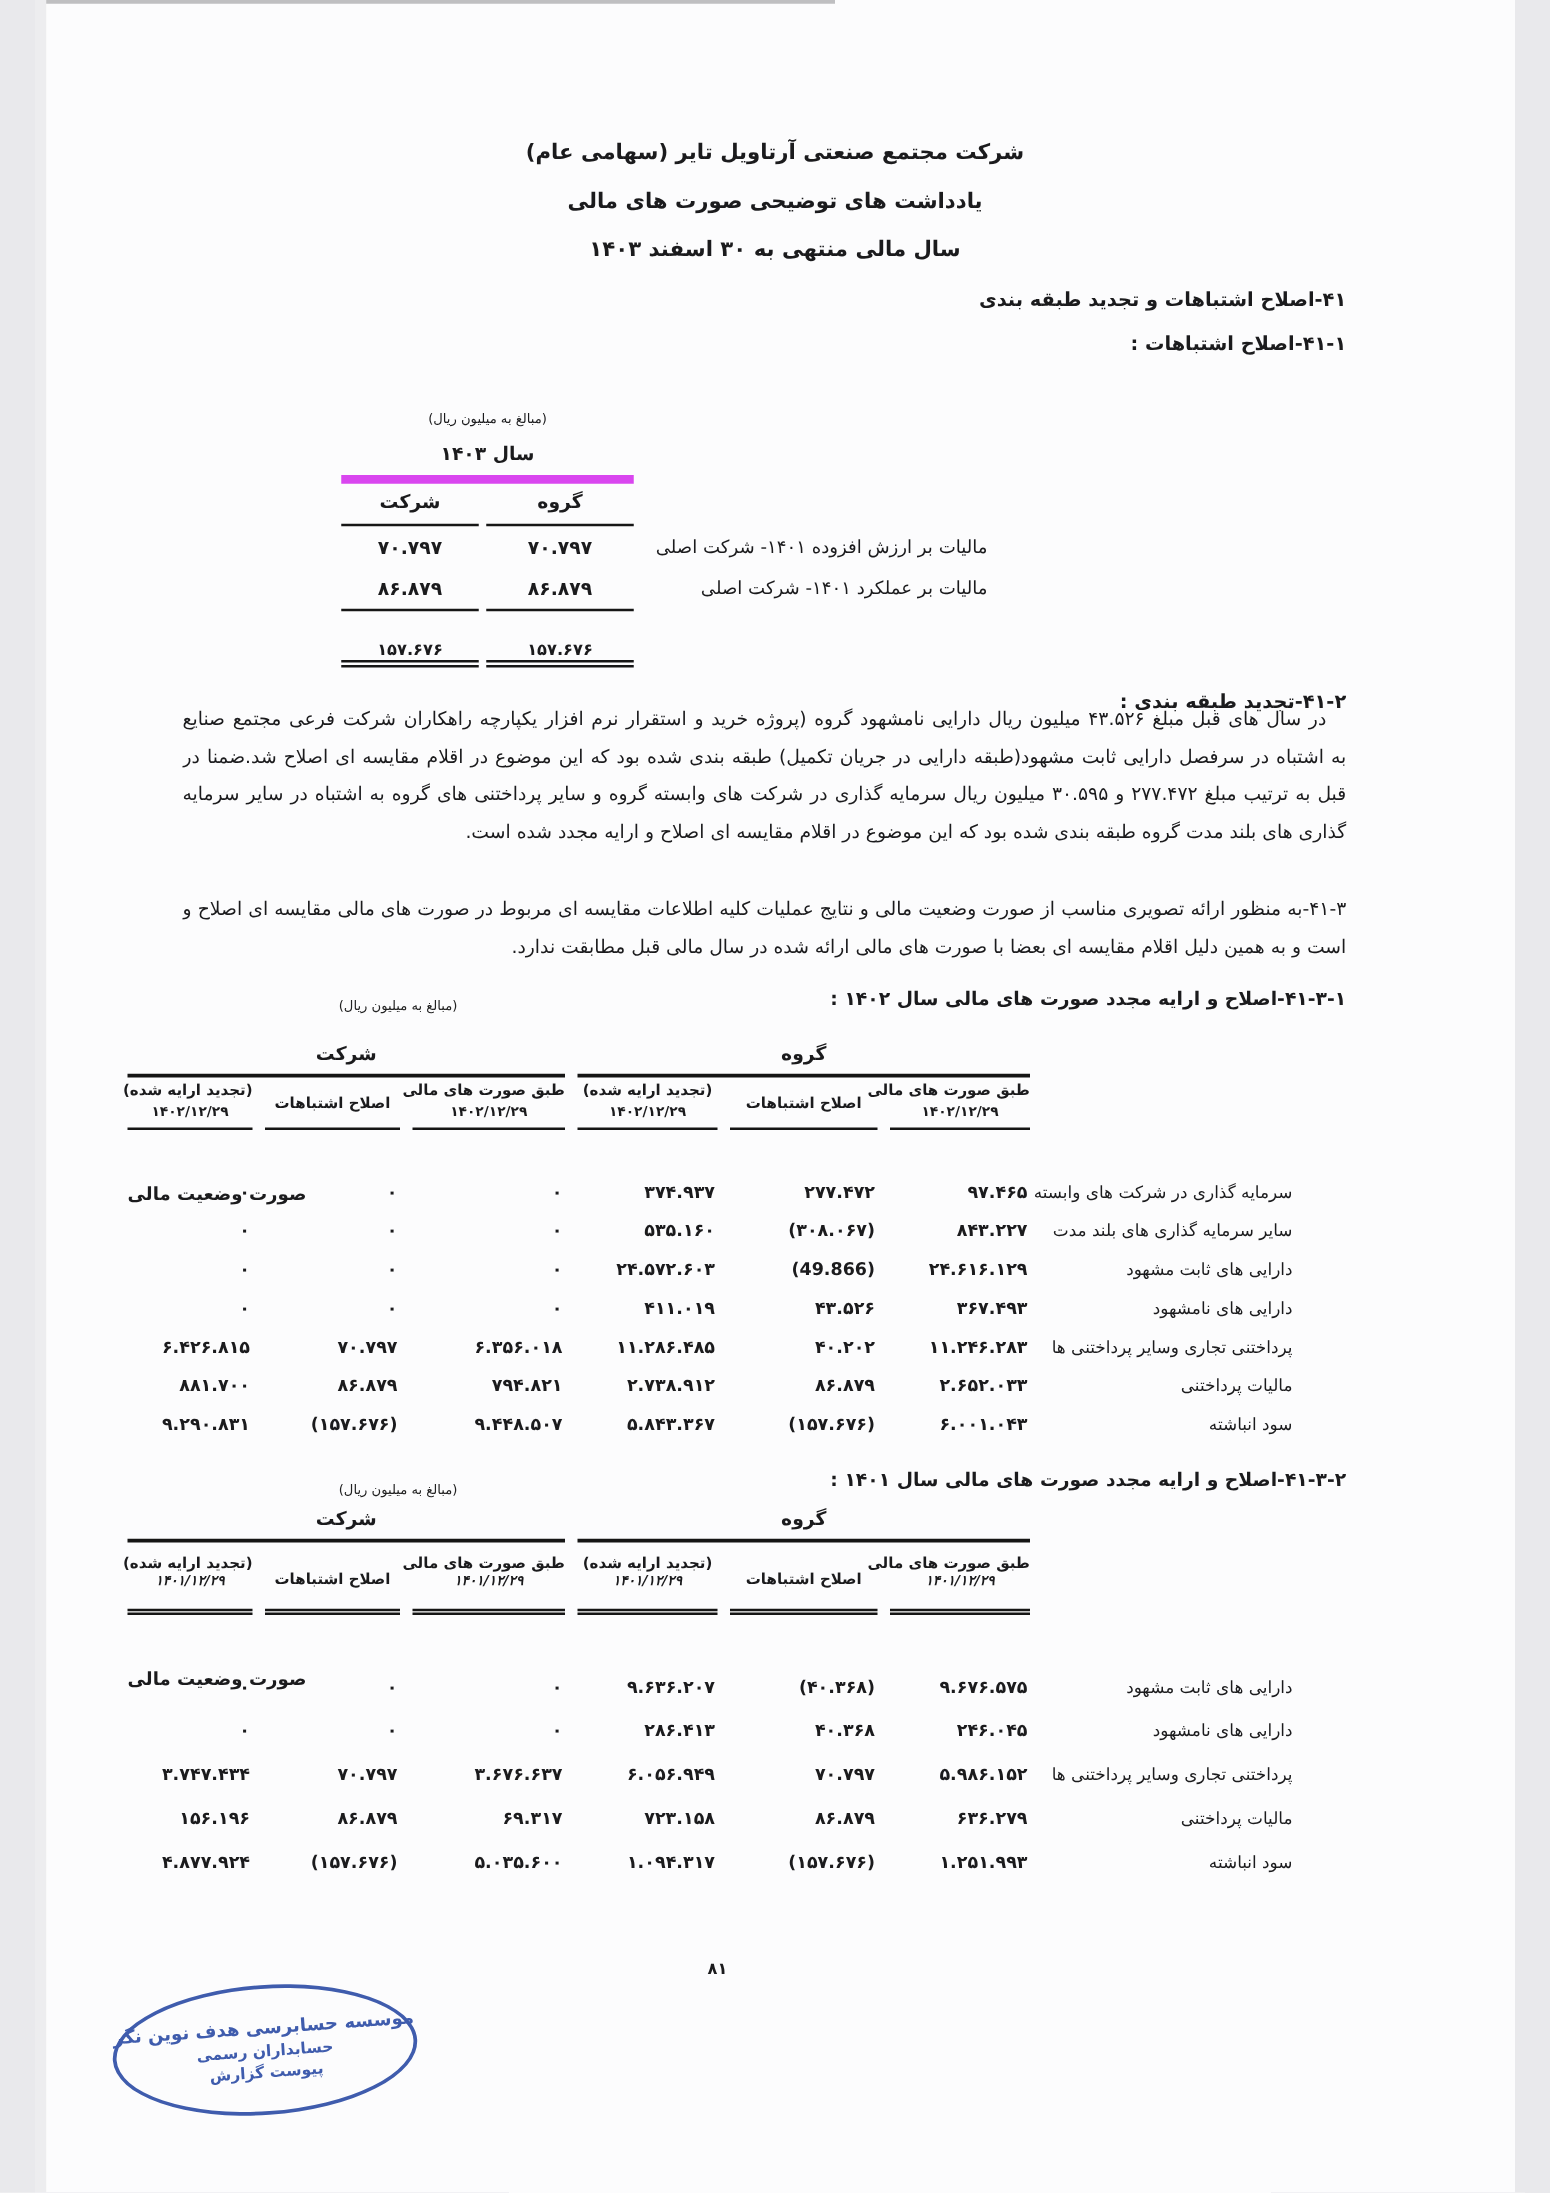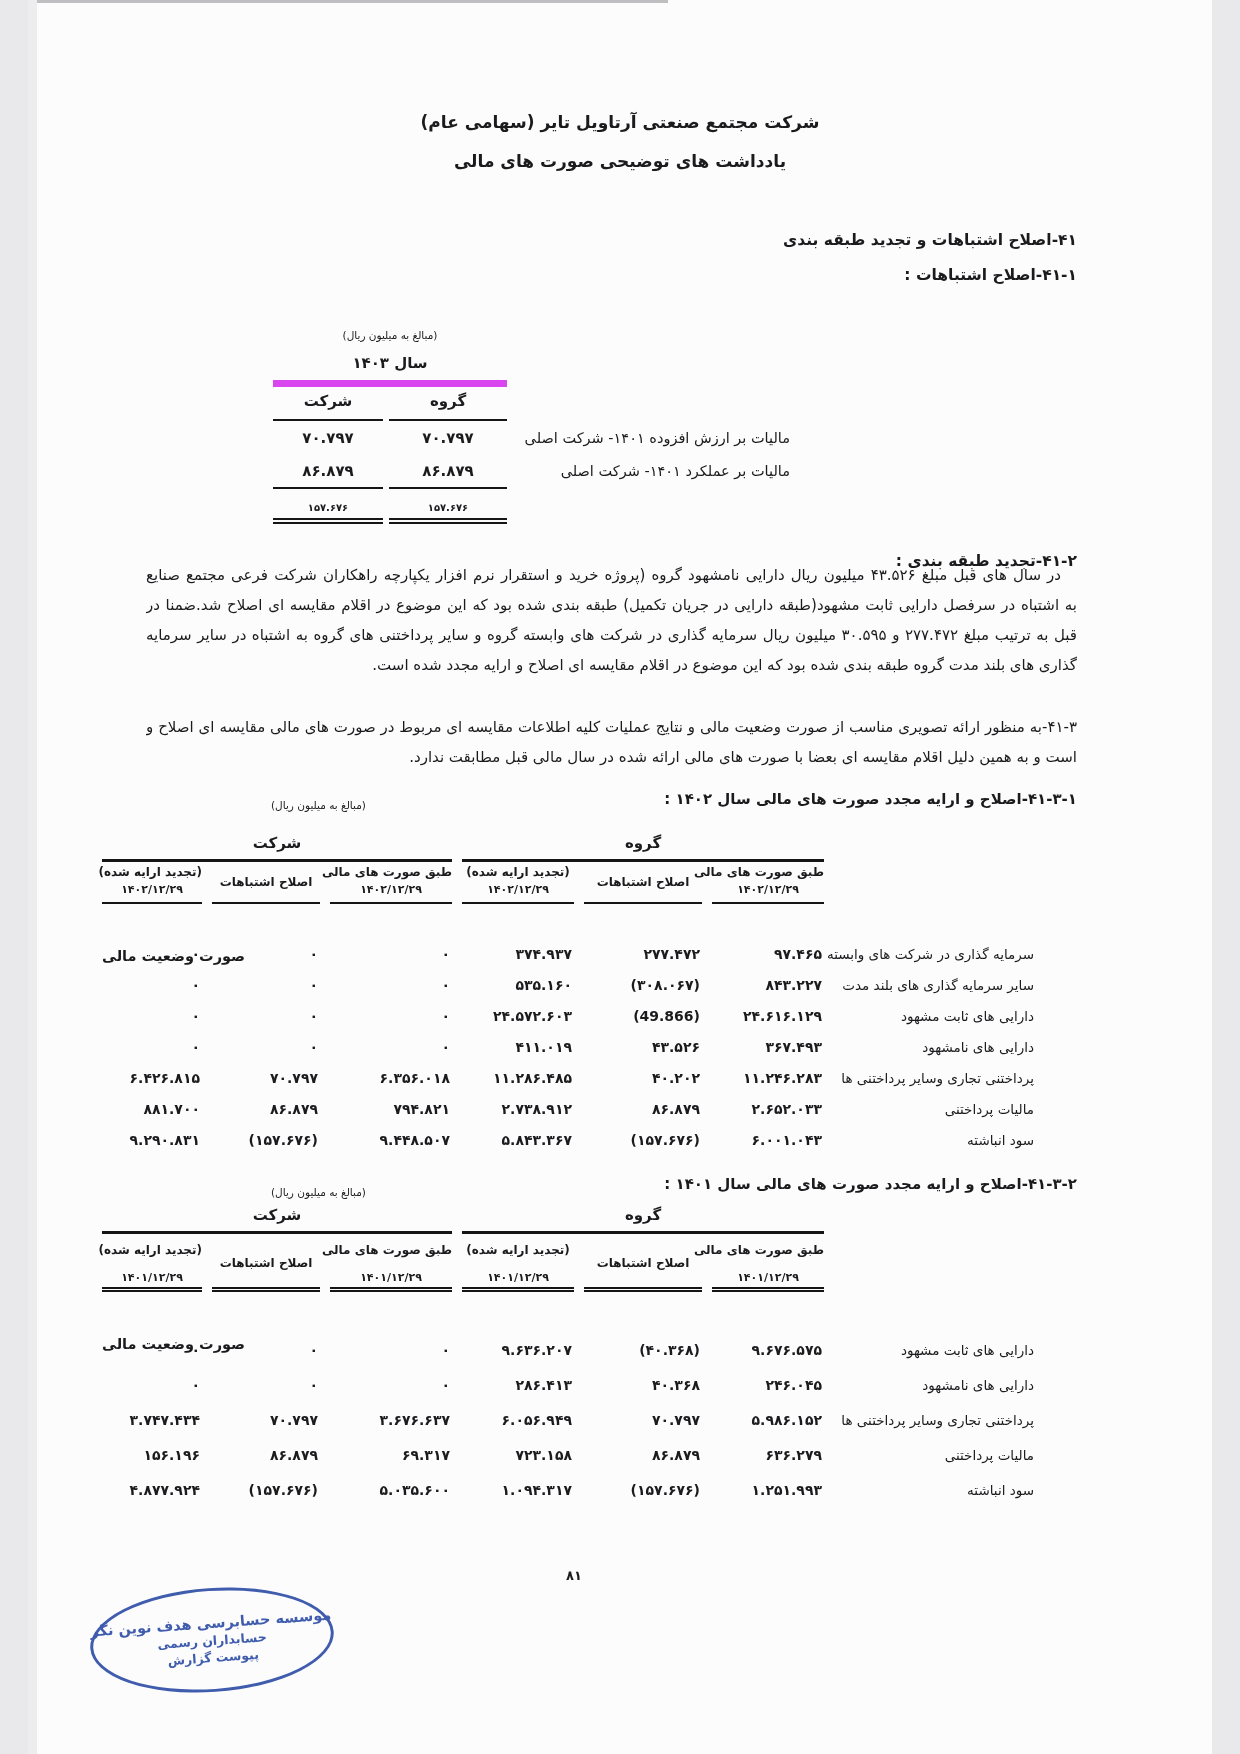--- a/index.html
+++ b/index.html
@@ -37,37 +37,37 @@
   .srow{display:grid;grid-template-columns:277px 118px 110px;column-gap:6px;align-items:center;direction:rtl;}
   .srow.span{grid-template-columns:277px 234px;}
   .sr-unit{height:26px;} .sr-unit .sc{text-align:center;font-size:10.5px;}
   .sr-year{height:39px;} .sr-year .sc{text-align:center;font-weight:bold;font-size:15px;border-bottom:7px solid #d946ef;padding-top:6px;height:100%;box-sizing:border-box;}
   .sr-cols{height:34px;}
   .sth{text-align:center;font-weight:bold;font-size:15px;border-bottom:2px solid #161616;height:100%;box-sizing:border-box;padding-top:5px;}
   .sr-data{height:33px;}
   .slbl{text-align:right;padding-left:4px;white-space:nowrap;}
   .sval{text-align:center;font-weight:bold;font-size:15px;direction:ltr;}
   .sr-total{height:37px;}
-  .sr-total .sval{border-top:2px solid #161616;border-bottom:6px double #161616;font-size:10px;height:100%;box-sizing:border-box;padding-top:13px;}
+  .sr-total .sval{border-top:2px solid #161616;border-bottom:6px double #161616;font-size:13px;height:100%;box-sizing:border-box;padding-top:24px;}
 
   
   .fin-table{position:absolute;right:178px;width:932px;}
   .ft1{top:826px;} .ft2{top:1198px;}
   .trow{display:grid;grid-template-columns:200px 112px 118px 112px 122px 108px 100px;column-gap:10px;align-items:center;direction:rtl;}
   .trow.grp{grid-template-columns:200px 362px 350px;}
   .ft1 .grp{height:36px;} .ft2 .grp{height:36px;}
   .grp-cell{text-align:center;font-weight:bold;font-size:15px;border-bottom:3px solid #151515;height:100%;box-sizing:border-box;padding-top:8px;}
   .ft1 .hdr{height:42px;} .ft2 .hdr{height:58px;}
   .colh{height:100%;box-sizing:border-box;text-align:center;font-weight:bold;}
   .ft1 .colh{border-bottom:2px solid #151515;}
   .ft2 .colh{border-bottom:5px double #151515;}
   .colh .l1{font-size:12px;margin-top:3px;white-space:nowrap;}
   .ft2 .colh .l1{margin-top:9px;}
   .colh .cdate{font-size:11px;margin-top:4px;direction:ltr;}
-  .ft2 .colh .cdate{margin-top:14px;}
+  .ft2 .colh .cdate{margin-top:1px;font-style:italic;}
   .ft1 .colh.single .l1{margin-top:13px;}
   .ft2 .colh.single .l1{margin-top:22px;}
   .ft1 .sec-row{height:34px;} .ft2 .sec-row{height:40px;}
   .sec-cell{grid-column:1 / -1;text-align:left;font-weight:bold;font-size:14.5px;margin-top:44px;}
   .ft1 .drow{height:31px;} .ft2 .drow{height:35px;}
   .lbl{text-align:right;font-size:13.5px;white-space:nowrap;padding-left:2px;}
   .num{direction:ltr;text-align:right;font-weight:bold;font-size:14px;white-space:nowrap;padding-right:2px;}
 
   
   .page-number{position:absolute;top:1568px;left:528px;width:36px;text-align:center;font-weight:bold;font-size:13px;}
@@ -83,20 +83,21 @@
 </head>
 <body>
 
 <div class="page">
   <div class="artifact-top"></div>
   <div class="artifact-left"></div>
 
   <div class="doc-header">
     <div>شرکت مجتمع صنعتی آرتاویل تایر  (سهامی عام)</div>
     <div>یادداشت های توضیحی صورت های مالی</div>
+    <div>سال مالی منتهی به ۳۰ اسفند ۱۴۰۳</div>
   </div>
 
   <div class="sec-title t-41">۴۱-اصلاح اشتباهات و تجدید طبقه بندی</div>
   <div class="sec-title t-41-1">۴۱-۱-اصلاح اشتباهات :</div>
 
   <div class="small-table">
     <div class="srow span sr-unit">
         <div></div>
         <div class="sc">(مبالغ به میلیون ریال)</div>
       </div>

